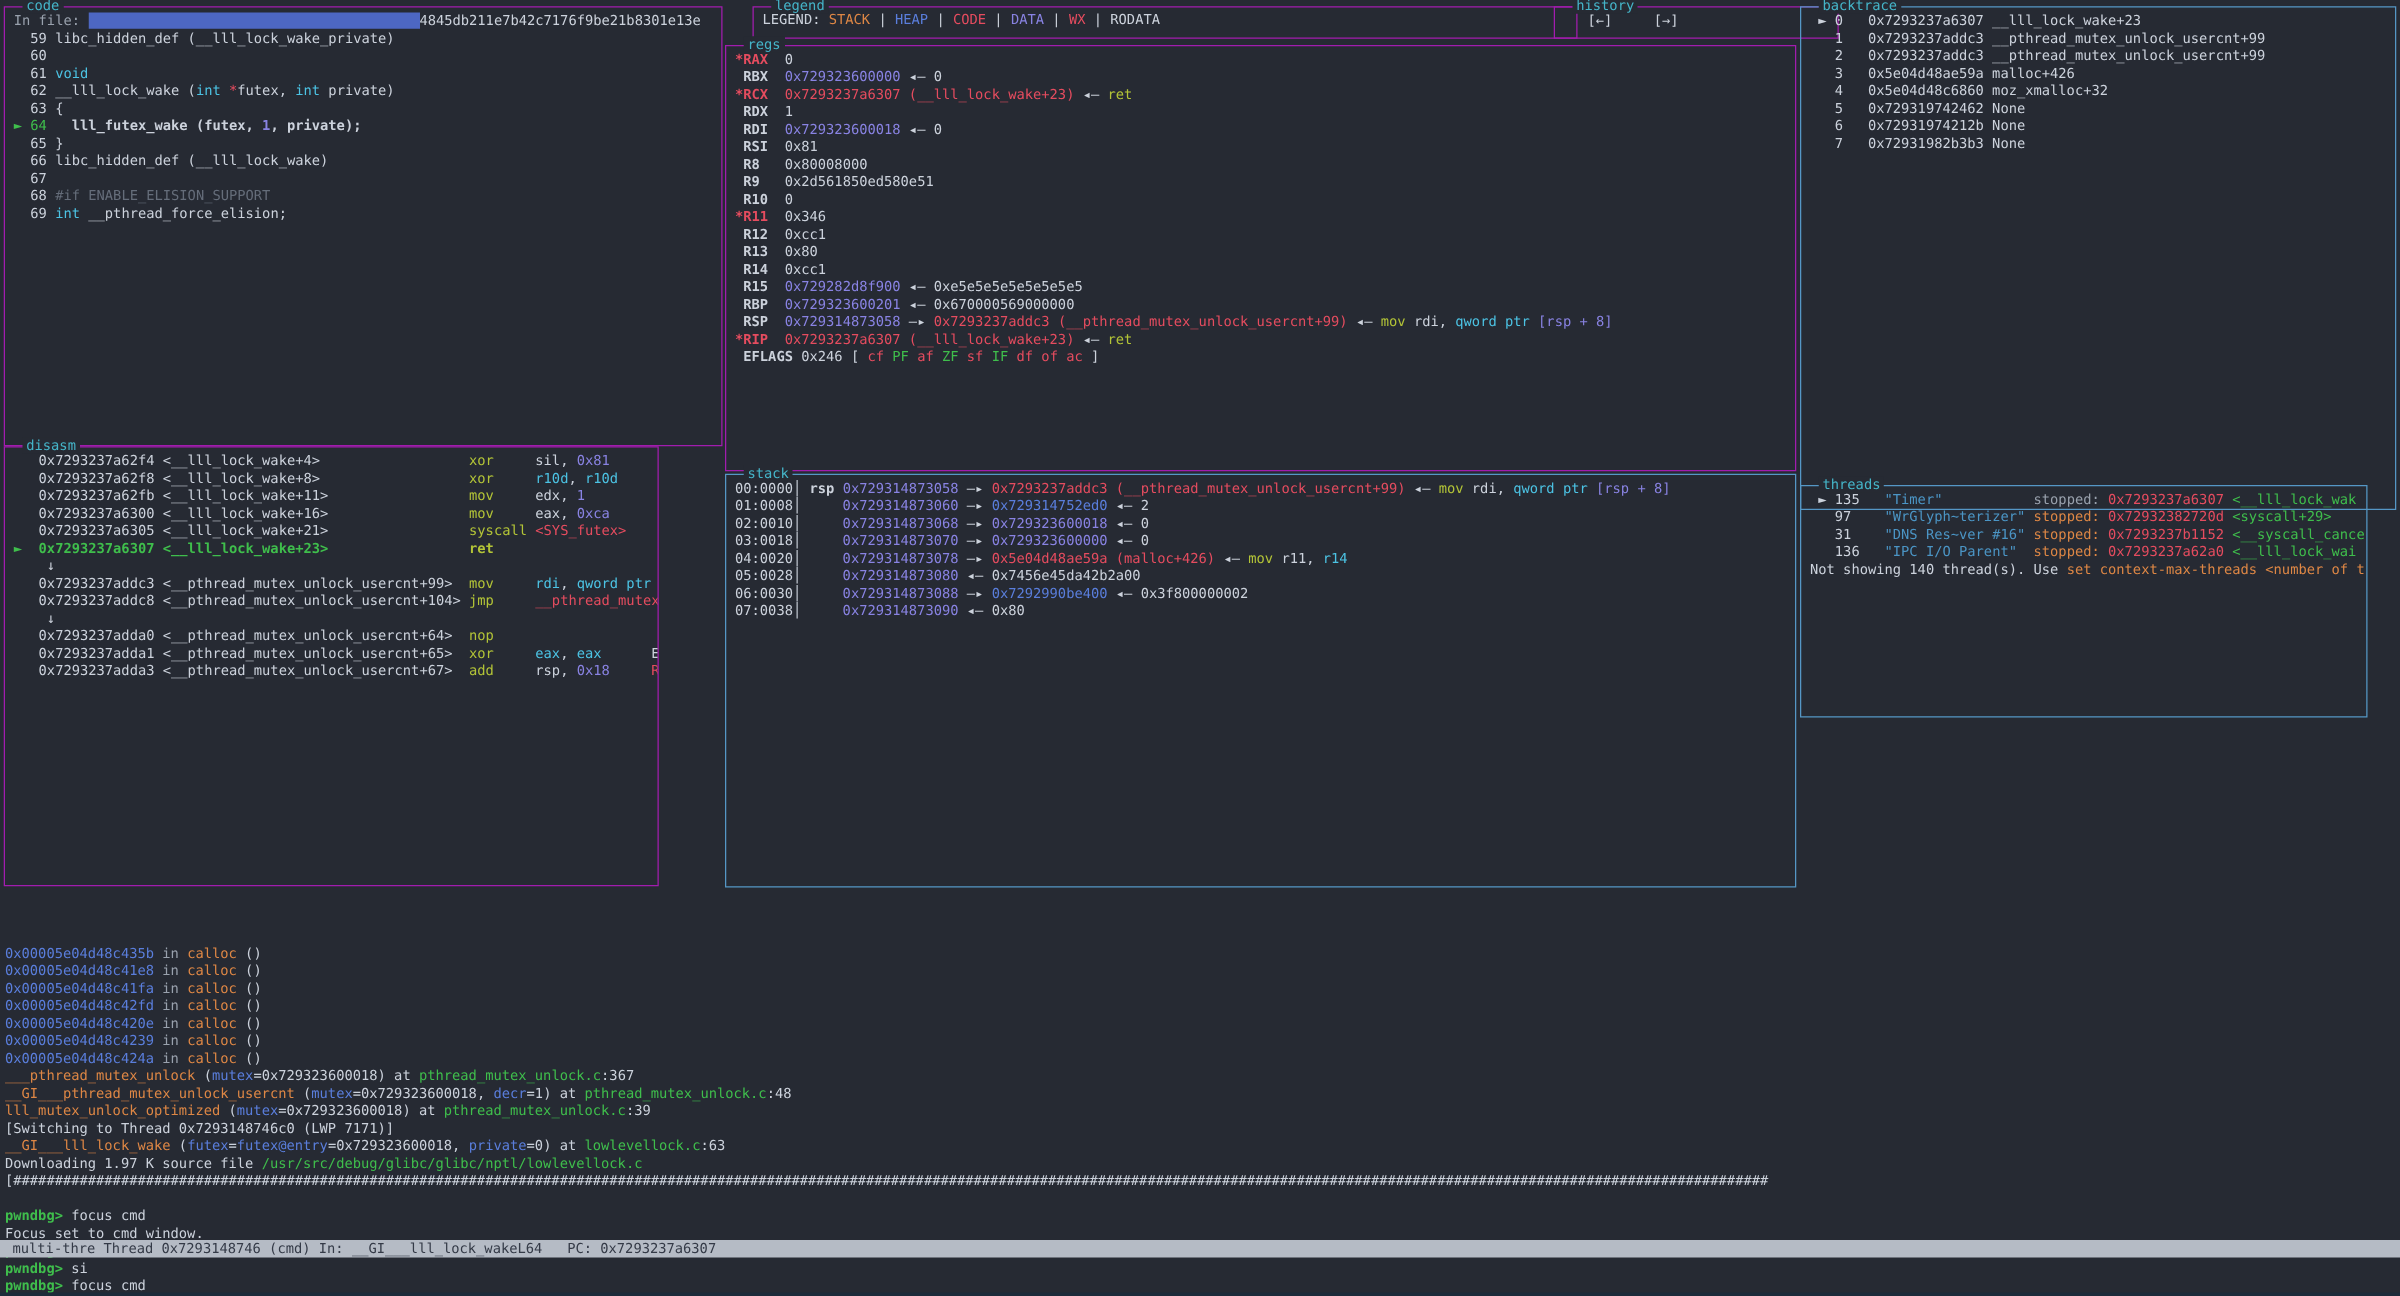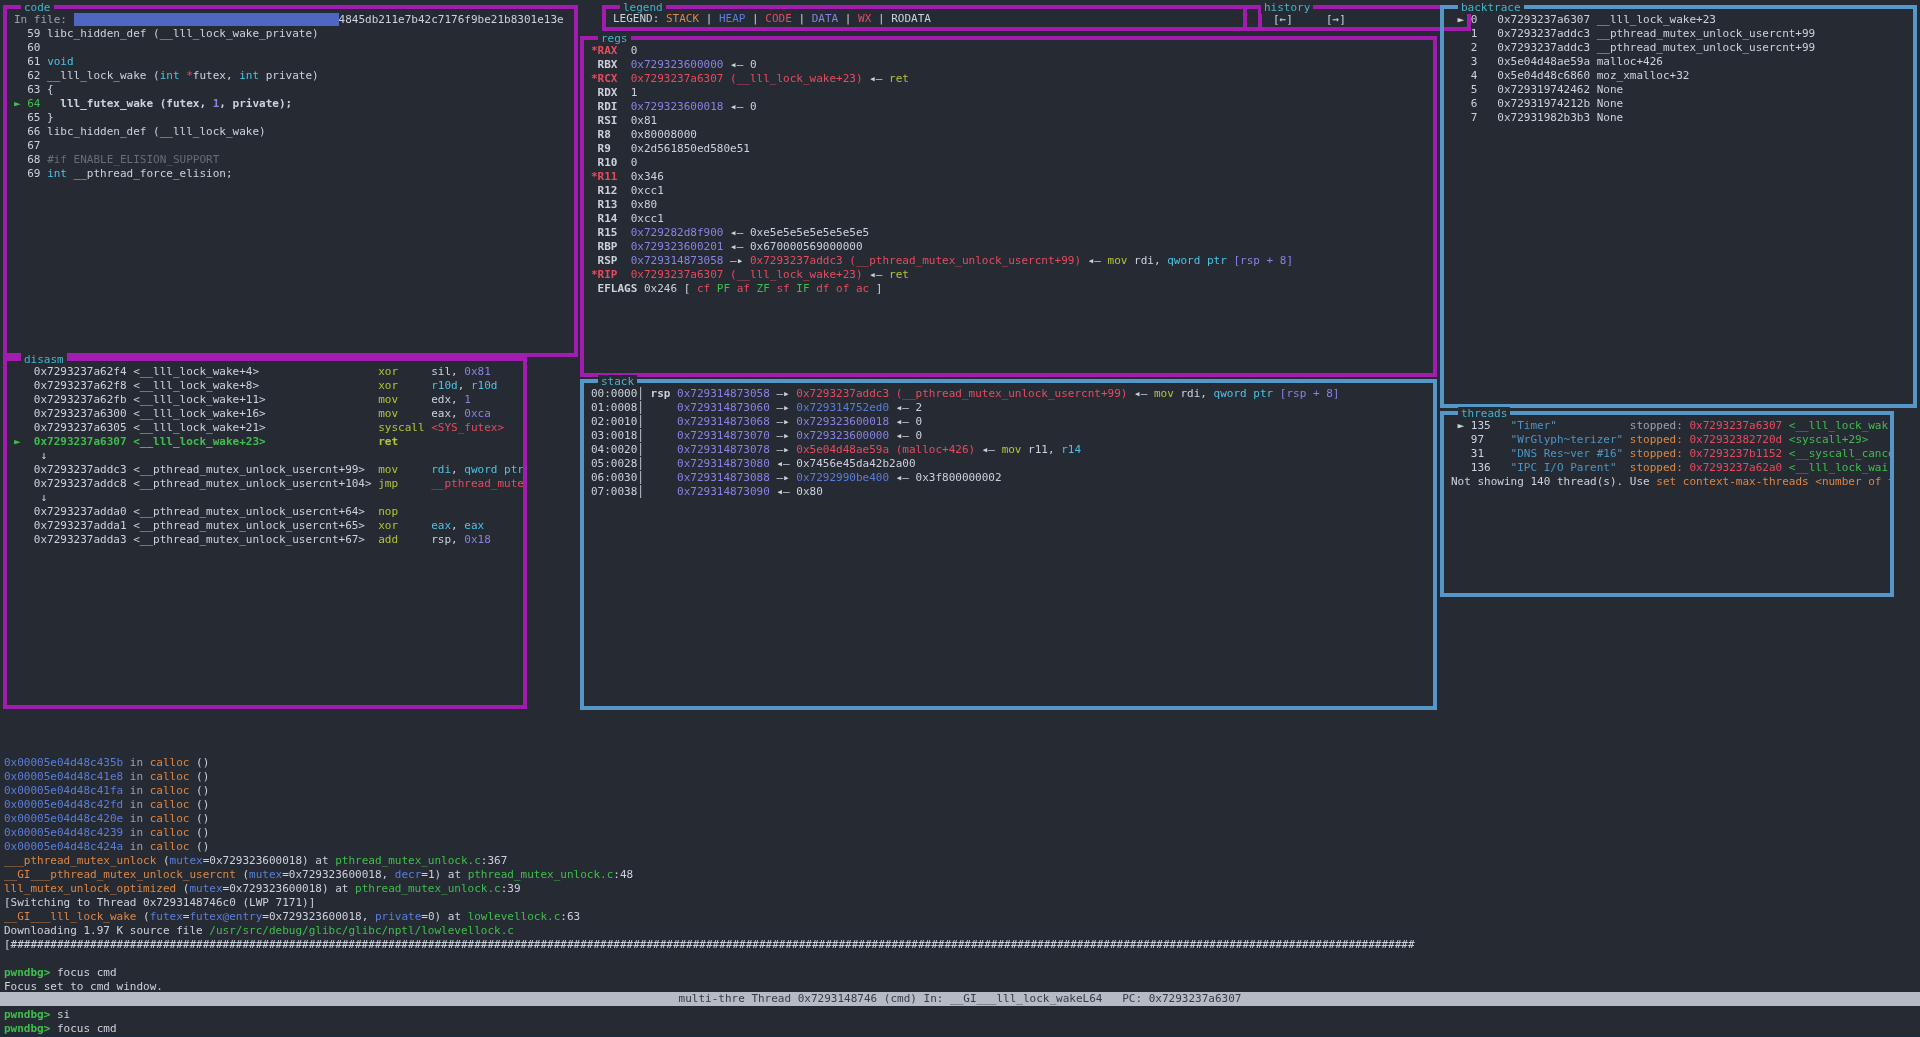--- a/index.html
+++ b/index.html
@@ -1,29 +1,29 @@
 <!DOCTYPE html>
 <html><head>
 <meta charset="utf-8">
 <style>
   html,body{margin:0;padding:0;background:#1a1e26;}
   #screen{position:relative;width:1920px;height:1037px;background:#262a33;overflow:hidden;
           font-family:"DejaVu Sans Mono",monospace;font-size:11px;}
-  .panel{position:absolute;border:4px solid #a21caf;box-sizing:border-box;}
+  .panel{position:absolute;border:1px solid #a21caf;box-sizing:border-box;}
   .panel.bright{border-color:#5597c6;}
   .ptitle{position:absolute;top:-8px;left:14px;background:#262a33;padding:0 3px;color:#45b5c9;}
   .lines{padding:4px 7px;line-height:14px;white-space:pre;overflow:hidden;height:100%;box-sizing:border-box;}
   .ln{height:14px;color:#ccd2dc;}
   .w{color:#ccd2dc}.gy{color:#99a1ad}.dim{color:#656d7a}.cy{color:#4cc3e4}
   .re{color:#e54c5f}.pu{color:#8983e3}.bl{color:#5a7edc}.sb{color:#4b95c5}
   .gr{color:#3fbe4c}.yg{color:#b3c437}.or{color:#de8745}.b{font-weight:bold}
   .redact{background:#4d67c2;}
   #cmd-output{position:absolute;left:4px;top:716px;width:1433px;height:302px;line-height:14px;white-space:pre;overflow:hidden;margin-top:40px;}
   #status-bar{position:absolute;left:0;top:992px;width:1920px;height:14px;background:#b5bbc5;color:#343a47;
-              line-height:14px;white-space:pre;display:flex;justify-content:center;padding:0 10px;box-sizing:border-box;}
+              line-height:14px;white-space:pre;display:flex;justify-content:flex-start;padding:0 10px;box-sizing:border-box;}
   #bottom-strip{position:absolute;left:0;top:1034px;width:1920px;height:3px;background:#1d2b3a;}
   #history-body{padding:4px 0 0 26px;white-space:pre;color:#ccd2dc;line-height:14px;}
   .hbtn{cursor:default;}
 </style>
 </head>
 <body>
 
 <div id="screen">
 
   <div class="panel" style="left:3px;top:5px;width:575px;height:352px">
@@ -54,21 +54,21 @@
   <div class="panel bright" style="left:580px;top:379px;width:857px;height:331px">
     <span class="ptitle">stack</span>
     <div class="lines"><div class="ln"><span class="w">00:0000│</span><span class="w b"> rsp </span><span class="pu">0x729314873058</span><span class="w"> —▸ </span><span class="re">0x7293237addc3 (__pthread_mutex_unlock_usercnt+99)</span><span class="w"> ◂— </span><span class="yg">mov</span><span class="w"> rdi, </span><span class="cy">qword ptr </span><span class="pu">[rsp + 8]</span></div><div class="ln"><span class="w">01:0008│     </span><span class="pu">0x729314873060</span><span class="w"> —▸ </span><span class="bl">0x729314752ed0</span><span class="w"> ◂— 2</span></div><div class="ln"><span class="w">02:0010│     </span><span class="pu">0x729314873068</span><span class="w"> —▸ </span><span class="pu">0x729323600018</span><span class="w"> ◂— 0</span></div><div class="ln"><span class="w">03:0018│     </span><span class="pu">0x729314873070</span><span class="w"> —▸ </span><span class="pu">0x729323600000</span><span class="w"> ◂— 0</span></div><div class="ln"><span class="w">04:0020│     </span><span class="pu">0x729314873078</span><span class="w"> —▸ </span><span class="re">0x5e04d48ae59a (malloc+426)</span><span class="w"> ◂— </span><span class="yg">mov</span><span class="w"> r11, </span><span class="cy">r14</span></div><div class="ln"><span class="w">05:0028│     </span><span class="pu">0x729314873080</span><span class="w"> ◂— 0x7456e45da42b2a00</span></div><div class="ln"><span class="w">06:0030│     </span><span class="pu">0x729314873088</span><span class="w"> —▸ </span><span class="bl">0x7292990be400</span><span class="w"> ◂— 0x3f800000002</span></div><div class="ln"><span class="w">07:0038│     </span><span class="pu">0x729314873090</span><span class="w"> ◂— 0x80</span></div></div>
   </div>
 
   <div class="panel bright" style="left:1440px;top:5px;width:477px;height:403px">
     <span class="ptitle">backtrace</span>
     <div class="lines"><div class="ln"><span class="w"> ► 0   0x7293237a6307 __lll_lock_wake+23</span></div><div class="ln"><span class="w">   1   0x7293237addc3 __pthread_mutex_unlock_usercnt+99</span></div><div class="ln"><span class="w">   2   0x7293237addc3 __pthread_mutex_unlock_usercnt+99</span></div><div class="ln"><span class="w">   3   0x5e04d48ae59a malloc+426</span></div><div class="ln"><span class="w">   4   0x5e04d48c6860 moz_xmalloc+32</span></div><div class="ln"><span class="w">   5   0x729319742462 None</span></div><div class="ln"><span class="w">   6   0x72931974212b None</span></div><div class="ln"><span class="w">   7   0x72931982b3b3 None</span></div></div>
   </div>
 
-  <div class="panel bright" style="left:1440px;top:411px;width:454px;height:186px">
+  <div class="panel bright" style="left:1440px;top:388px;width:454px;height:186px">
     <span class="ptitle">threads</span>
     <div class="lines"><div class="ln"><span class="w"> ► 135   </span><span class="sb">"Timer"</span><span class="w">           </span><span class="gy">stopped: </span><span class="re">0x7293237a6307</span><span class="w"> </span><span class="gr">&lt;__lll_lock_wak</span></div><div class="ln"><span class="w">   97    </span><span class="sb">"WrGlyph~terizer"</span><span class="w"> </span><span class="or">stopped: </span><span class="re">0x72932382720d</span><span class="w"> </span><span class="gr">&lt;syscall+29&gt;</span></div><div class="ln"><span class="w">   31    </span><span class="sb">"DNS Res~ver #16"</span><span class="w"> </span><span class="or">stopped: </span><span class="re">0x7293237b1152</span><span class="w"> </span><span class="gr">&lt;__syscall_cance</span></div><div class="ln"><span class="w">   136   </span><span class="sb">"IPC I/O Parent"</span><span class="w">  </span><span class="or">stopped: </span><span class="re">0x7293237a62a0</span><span class="w"> </span><span class="gr">&lt;__lll_lock_wai</span></div><div class="ln"><span class="w">Not showing 140 thread(s). Use </span><span class="or">set context-max-threads &lt;number of t</span></div></div>
   </div>
 
 
   <div id="cmd-output"><div class="ln"><span class="bl">0x00005e04d48c435b</span><span class="gy"> in </span><span class="or">calloc</span><span class="w"> ()</span></div><div class="ln"><span class="bl">0x00005e04d48c41e8</span><span class="gy"> in </span><span class="or">calloc</span><span class="w"> ()</span></div><div class="ln"><span class="bl">0x00005e04d48c41fa</span><span class="gy"> in </span><span class="or">calloc</span><span class="w"> ()</span></div><div class="ln"><span class="bl">0x00005e04d48c42fd</span><span class="gy"> in </span><span class="or">calloc</span><span class="w"> ()</span></div><div class="ln"><span class="bl">0x00005e04d48c420e</span><span class="gy"> in </span><span class="or">calloc</span><span class="w"> ()</span></div><div class="ln"><span class="bl">0x00005e04d48c4239</span><span class="gy"> in </span><span class="or">calloc</span><span class="w"> ()</span></div><div class="ln"><span class="bl">0x00005e04d48c424a</span><span class="gy"> in </span><span class="or">calloc</span><span class="w"> ()</span></div><div class="ln"><span class="or">___pthread_mutex_unlock</span><span class="w"> (</span><span class="bl">mutex</span><span class="w">=0x729323600018) at </span><span class="gr">pthread_mutex_unlock.c</span><span class="w">:367</span></div><div class="ln"><span class="or">__GI___pthread_mutex_unlock_usercnt</span><span class="w"> (</span><span class="bl">mutex</span><span class="w">=0x729323600018, </span><span class="bl">decr</span><span class="w">=1) at </span><span class="gr">pthread_mutex_unlock.c</span><span class="w">:48</span></div><div class="ln"><span class="or">lll_mutex_unlock_optimized</span><span class="w"> (</span><span class="bl">mutex</span><span class="w">=0x729323600018) at </span><span class="gr">pthread_mutex_unlock.c</span><span class="w">:39</span></div><div class="ln"><span class="w">[Switching to Thread 0x7293148746c0 (LWP 7171)]</span></div><div class="ln"><span class="or">__GI___lll_lock_wake</span><span class="w"> (</span><span class="bl">futex</span><span class="w">=</span><span class="bl">futex@entry</span><span class="w">=0x729323600018, </span><span class="bl">private</span><span class="w">=0) at </span><span class="gr">lowlevellock.c</span><span class="w">:63</span></div><div class="ln"><span class="w">Downloading 1.97 K source file </span><span class="gr">/usr/src/debug/glibc/glibc/nptl/lowlevellock.c</span></div><div class="ln"><span class="w">[####################################################################################################################################################################################################################</span></div><div class="ln"></div><div class="ln"><span class="gr b">pwndbg&gt; </span><span class="w">focus cmd</span></div><div class="ln"><span class="w">Focus set to cmd window.</span></div><div class="ln"><span class="gr b">pwndbg&gt; </span><span class="w">cwatch futex</span></div><div class="ln"><span class="gr b">pwndbg&gt; </span><span class="w">si</span></div><div class="ln"><span class="gr b">pwndbg&gt; </span><span class="w">focus cmd</span></div><div class="ln"><span class="w">Focus set to cmd window.</span></div><div class="ln"><span class="gr b">pwndbg&gt; </span></div></div>
 
   <div id="status-bar">
     <span>multi-thre Thread 0x7293148746 (cmd) In: __GI___lll_lock_wake</span>
     <span>L64   PC: 0x7293237a6307</span>

